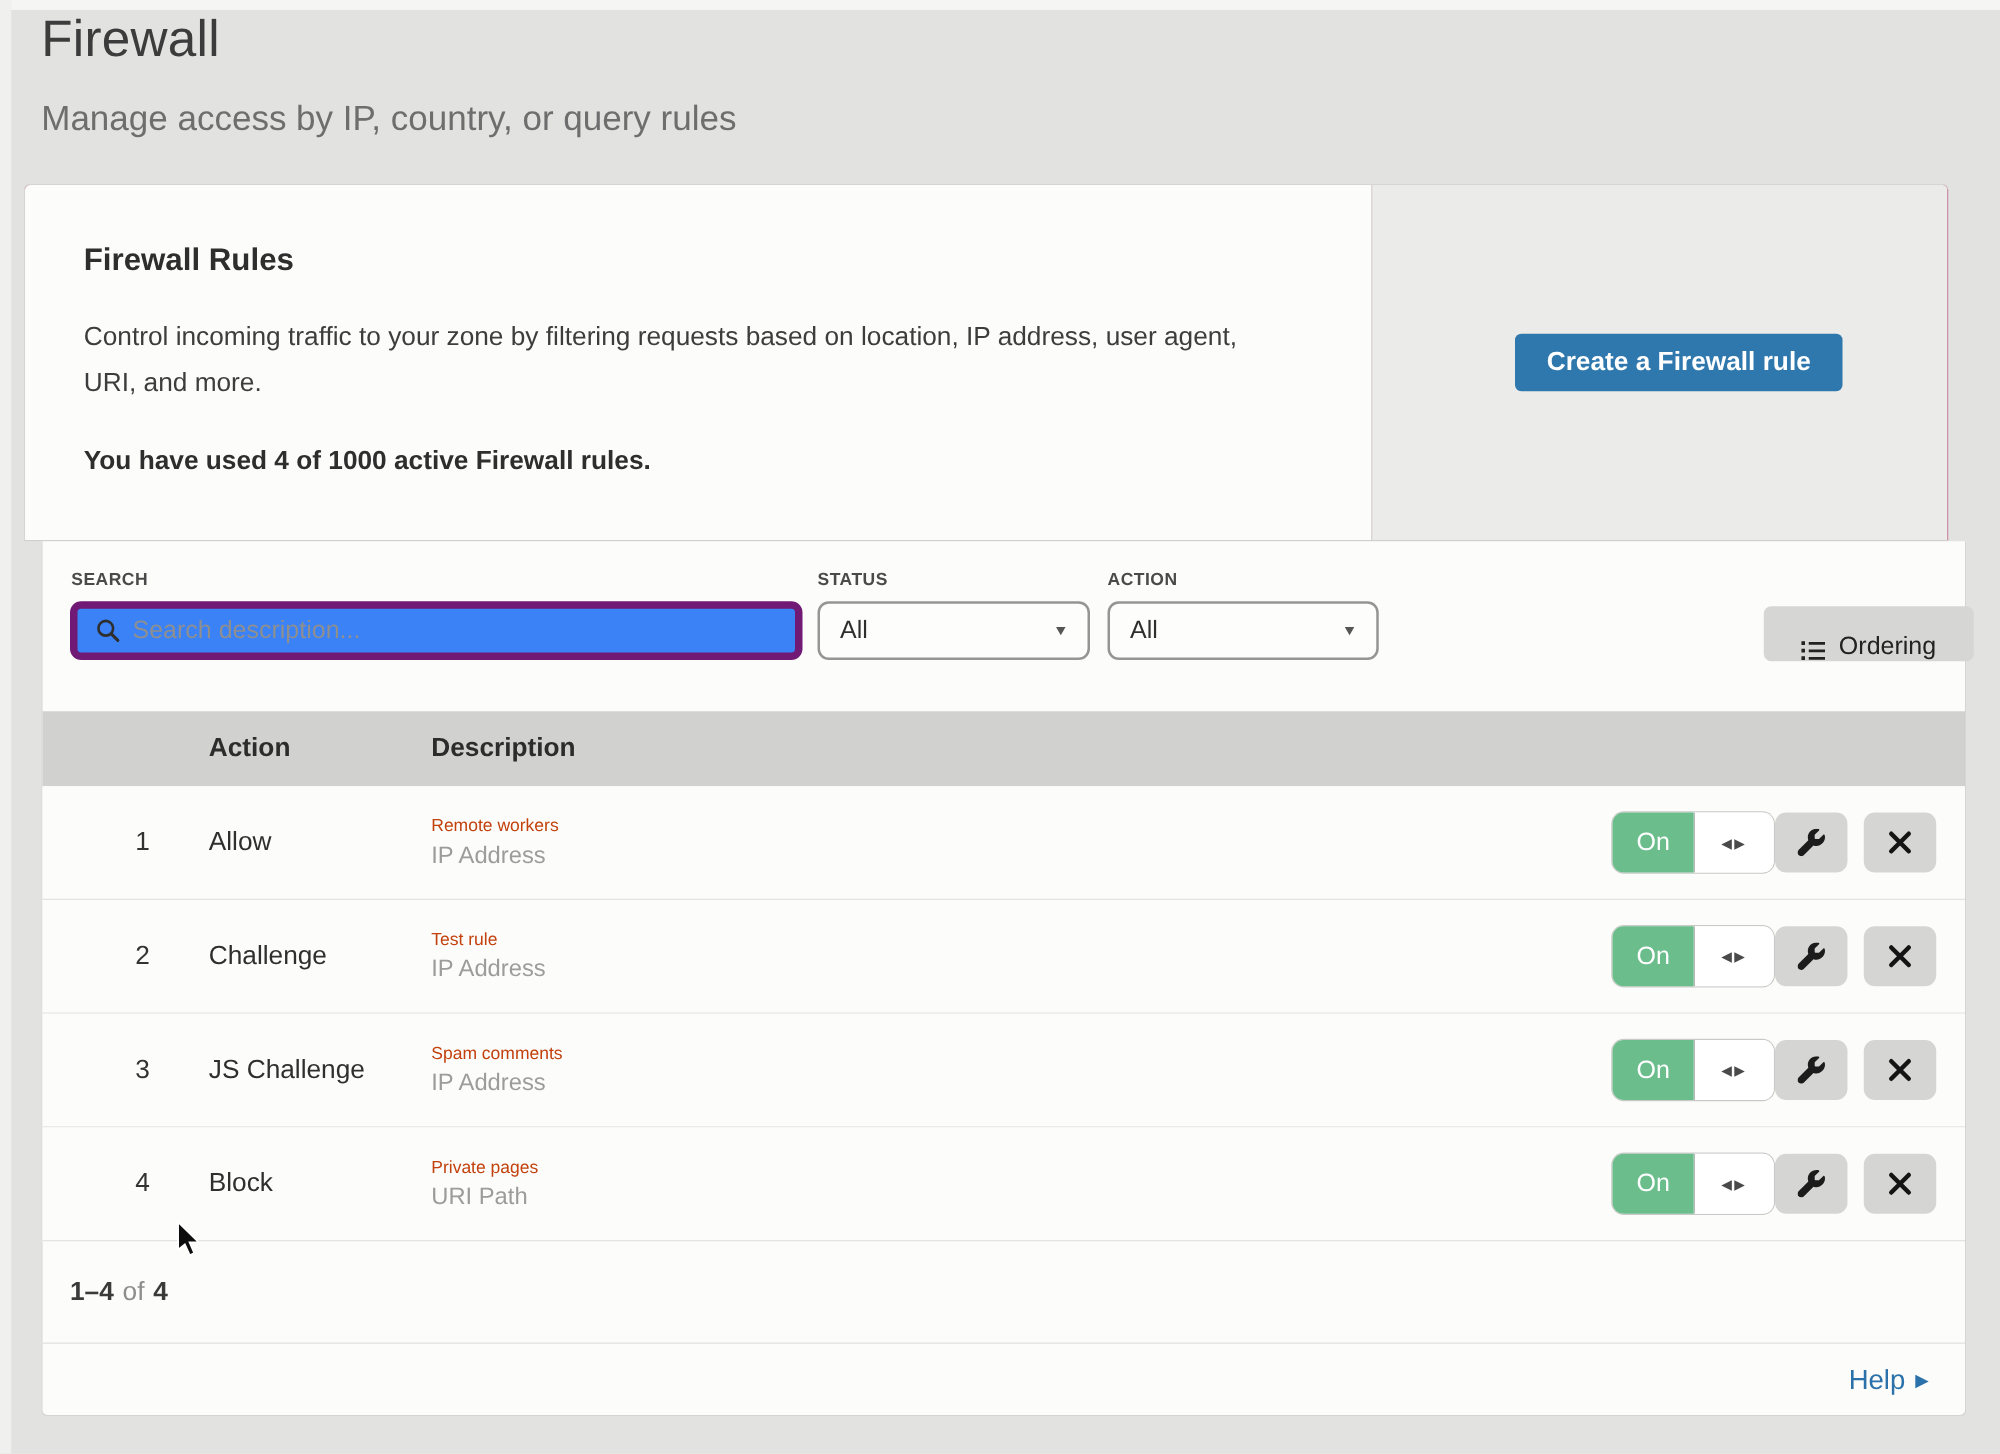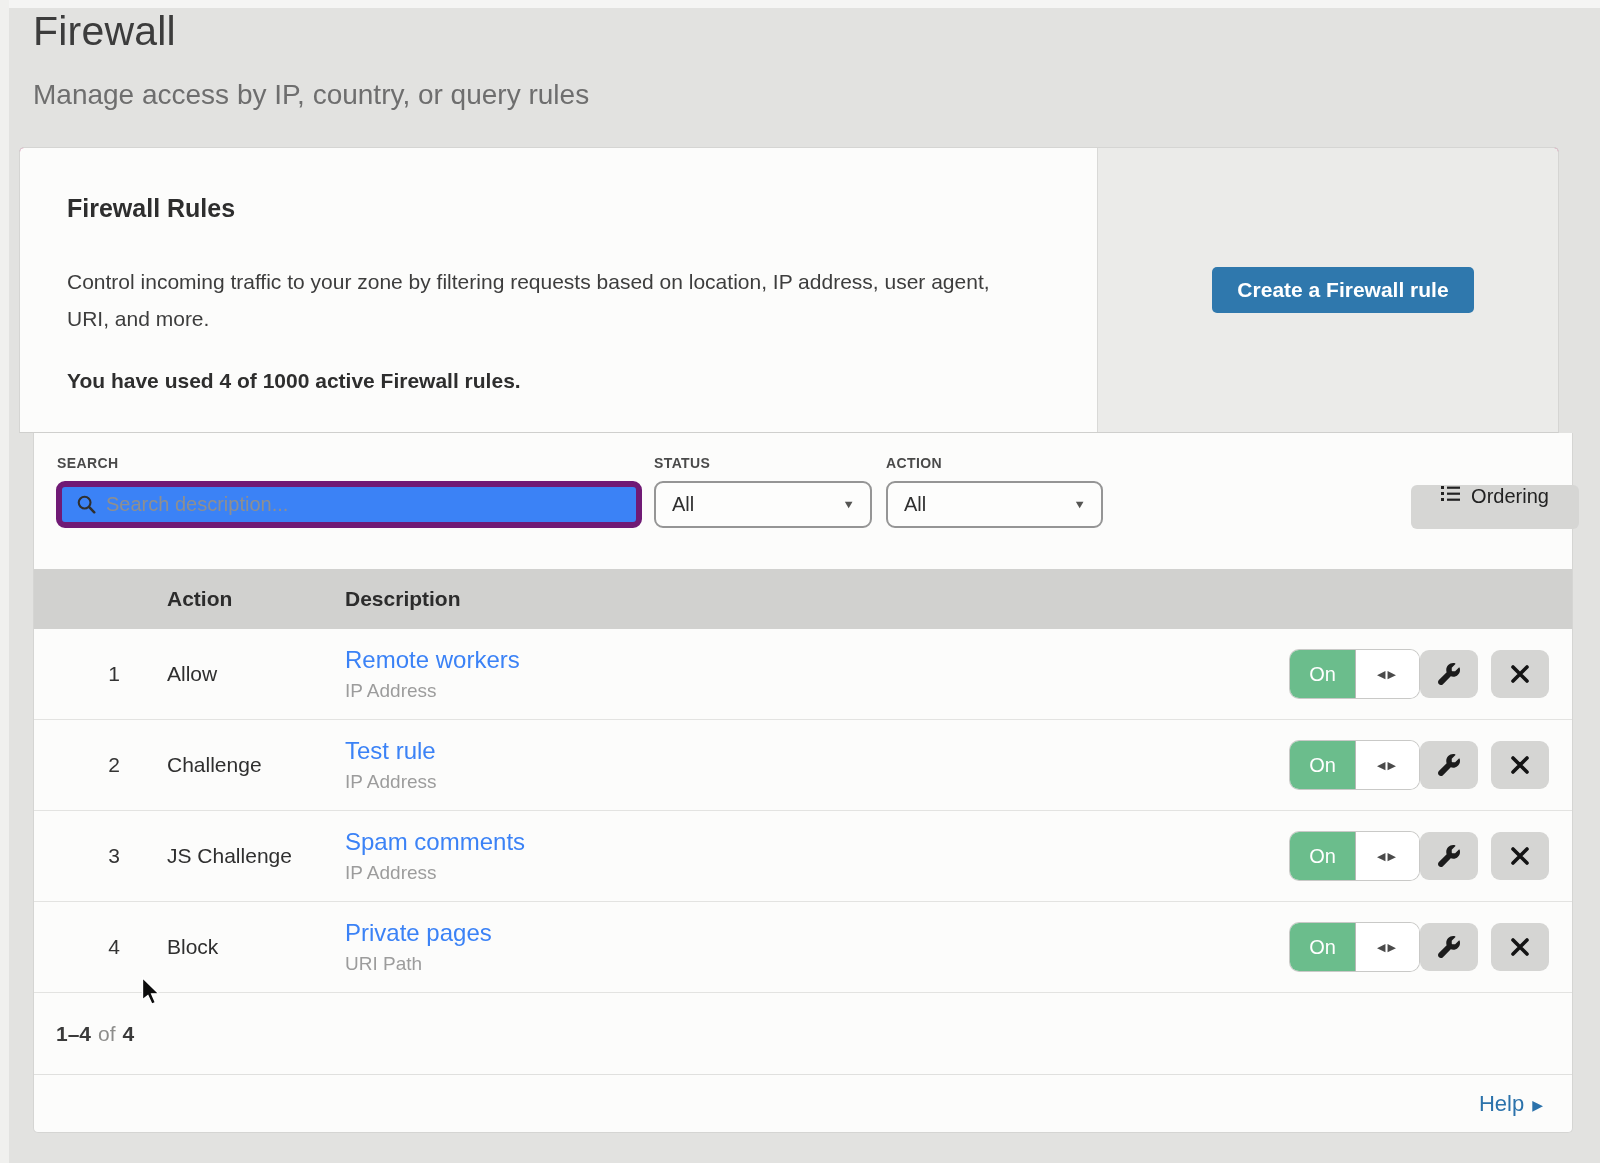--- a/index.html
+++ b/index.html
@@ -24,21 +24,21 @@
     position: absolute; left: 19px; top: 147px; width: 1540px; height: 286px;
     border: 1px solid #d5d5d3; border-bottom: 1px solid #cfcfcd;
     border-radius: 5px 5px 0 0; display: flex; overflow: hidden; background: #be185d;
   }
   .header-left { flex: 1; padding: 46px 40px 0 47px; background: #fcfcfb; }
   .header-right {
     width: 461px; background: #ebebe9; border-left: 1px solid #d9d9d7;
     display: flex; align-items: center; justify-content: center; padding-left: 30px;
   }
   .rules-title { font-size: 25px; font-weight: 700; color: #2e2e2e; }
-  .rules-desc { margin-top: 40px; font-size: 21px; line-height: 37px; color: #3d3d3d; max-width: 960px; }
+  .rules-desc { margin-top: 28px; font-size: 21px; line-height: 37px; color: #3d3d3d; max-width: 960px; }
   .rules-usage { margin-top: 32px; font-size: 21px; font-weight: 700; color: #2e2e2e; }
   .create-btn {
     background: #2f78ad; color: #ffffff; border: none; border-radius: 5px;
     font-family: inherit; font-size: 21px; font-weight: 600;
     padding: 11px 25px; cursor: pointer;
   }
 
   
   .main-card {
     position: absolute; left: 33px; top: 433px; width: 1540px; height: 700px;
@@ -71,21 +71,21 @@
     padding: 0 15px 0 16px; cursor: pointer;
   }
   .select-status { left: 620px; width: 218px; }
   .select-action { left: 852px; width: 217px; }
   .select-value { font-size: 20px; color: #2f2f2f; }
   .select-caret { font-size: 13px; color: #555553; transform: scaleY(0.85); }
 
   .ordering-btn {
     position: absolute; left: 1377px; top: 52px; width: 168px; height: 44px;
     background: #d6d6d4; border: none; border-radius: 6px; cursor: pointer;
-    display: flex; align-items: flex-start; justify-content: center; gap: 11px;
+    display: flex; align-items: flex-end; justify-content: center; gap: 11px;
     font-family: inherit; font-size: 20px; color: #222222;
   }
 
   
   .table-head {
     position: absolute; left: 0; top: 136px; width: 100%; height: 60px;
     background: #d1d1cf; display: flex; align-items: center;
     font-size: 21px; font-weight: 700; color: #2c2c2c;
   }
   .th-action { position: absolute; left: 133px; }
@@ -95,21 +95,21 @@
   .rule-row { position: relative; height: 91px; border-bottom: 1px solid #e3e3e1; background: #fcfcfb; }
   .row-index {
     position: absolute; left: 58px; width: 44px; text-align: center; top: 50%;
     transform: translateY(-50%); font-size: 21px; color: #333333;
   }
   .row-action {
     position: absolute; left: 133px; top: 50%; transform: translateY(-50%);
     font-size: 21px; color: #2f2f2f;
   }
   .row-desc { position: absolute; left: 311px; top: 50%; transform: translateY(-50%); }
-  .desc-title { font-size: 24px; color: #3b82f6; }
+  .desc-title { font-size: 14px; color: #c2410c; }
   .desc-sub { margin-top: 6px; font-size: 19px; color: #9c9c9c; }
 
   .toggle {
     position: absolute; left: 1245px; top: 50%; transform: translateY(-50%);
     width: 129px; height: 48px; display: flex; cursor: pointer;
     border-radius: 9px; box-shadow: 0 0 0 1px #c9c9c7; margin-left: 11px;
   }
   .toggle-on {
     width: 65px; background: #6bbd8c; color: #ffffff; font-size: 20px;
     display: flex; align-items: center; justify-content: center;

